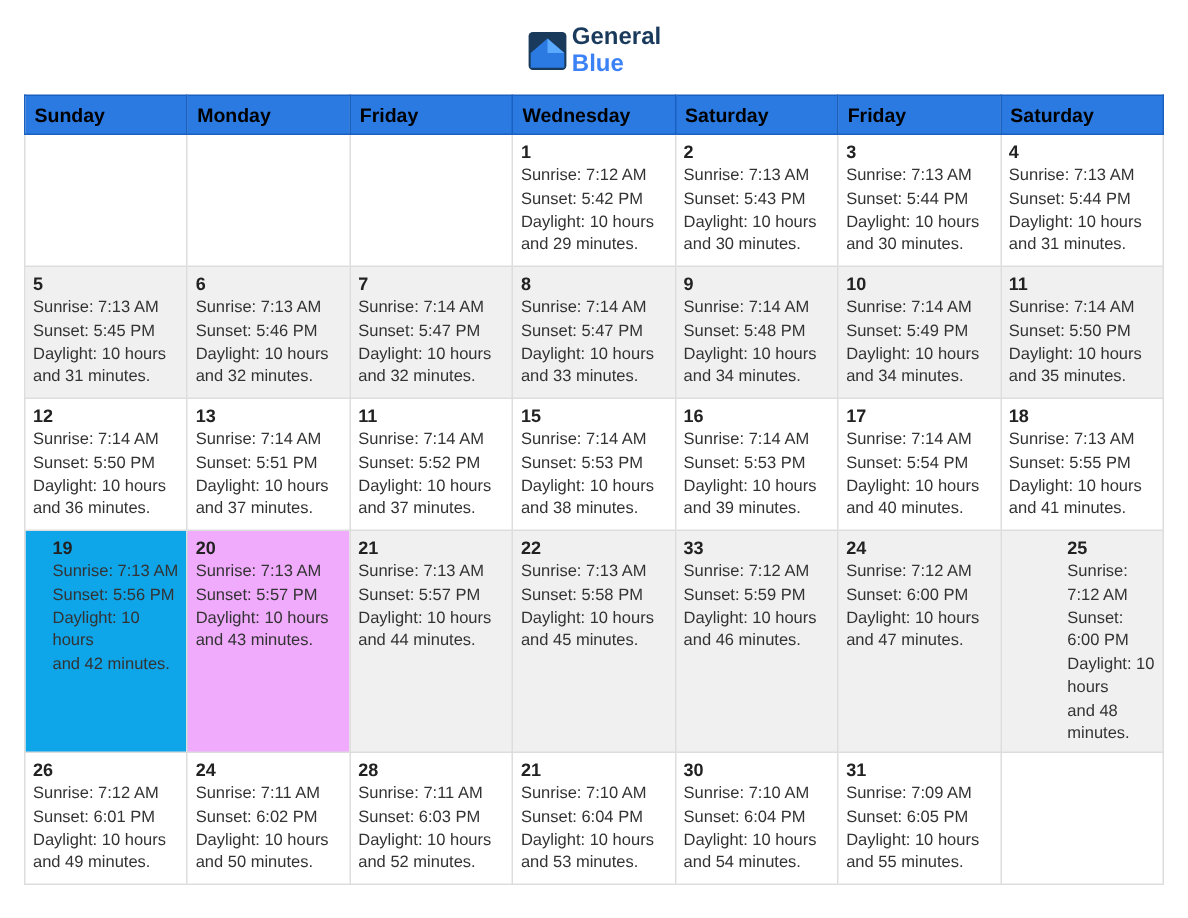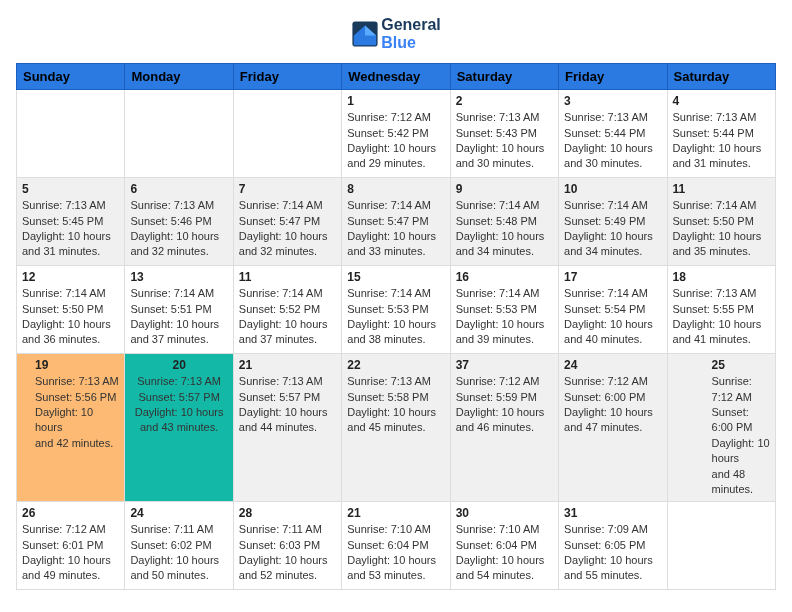--- a/index.html
+++ b/index.html
@@ -242,28 +242,28 @@
         </td>
         <td>
           <span class="day-number">18</span>
           <div class="day-info" style="white-space: pre-line;">Sunrise: 7:13 AM
 Sunset: 5:55 PM
 Daylight: 10 hours
 and 41 minutes.</div>
         </td>
       </tr>
       <tr class="week-row">
-        <td style="background: #fdba74; padding-left: 18px;">
+        <td style="background: #0ea5e9; padding-left: 18px;">
           <span class="day-number">19</span>
           <div class="day-info" style="white-space: pre-line;">Sunrise: 7:13 AM
 Sunset: 5:56 PM
 Daylight: 10 hours
 and 42 minutes.</div>
         </td>
-        <td style="background: #14b8a6; text-align: center;">
+        <td style="background: #f0abfc;">
           <span class="day-number">20</span>
           <div class="day-info" style="white-space: pre-line;">Sunrise: 7:13 AM
 Sunset: 5:57 PM
 Daylight: 10 hours
 and 43 minutes.</div>
         </td>
         <td style="background: rgb(240, 240, 240);">
           <span class="day-number">21</span>
           <div class="day-info" style="white-space: pre-line;">Sunrise: 7:13 AM
 Sunset: 5:57 PM
@@ -271,21 +271,21 @@
 and 44 minutes.</div>
         </td>
         <td style="background: rgb(240, 240, 240);">
           <span class="day-number">22</span>
           <div class="day-info" style="white-space: pre-line;">Sunrise: 7:13 AM
 Sunset: 5:58 PM
 Daylight: 10 hours
 and 45 minutes.</div>
         </td>
         <td style="background: rgb(240, 240, 240);">
-          <span class="day-number">37</span>
+          <span class="day-number">33</span>
           <div class="day-info" style="white-space: pre-line;">Sunrise: 7:12 AM
 Sunset: 5:59 PM
 Daylight: 10 hours
 and 46 minutes.</div>
         </td>
         <td style="background: rgb(240, 240, 240);">
           <span class="day-number">24</span>
           <div class="day-info" style="white-space: pre-line;">Sunrise: 7:12 AM
 Sunset: 6:00 PM
 Daylight: 10 hours

